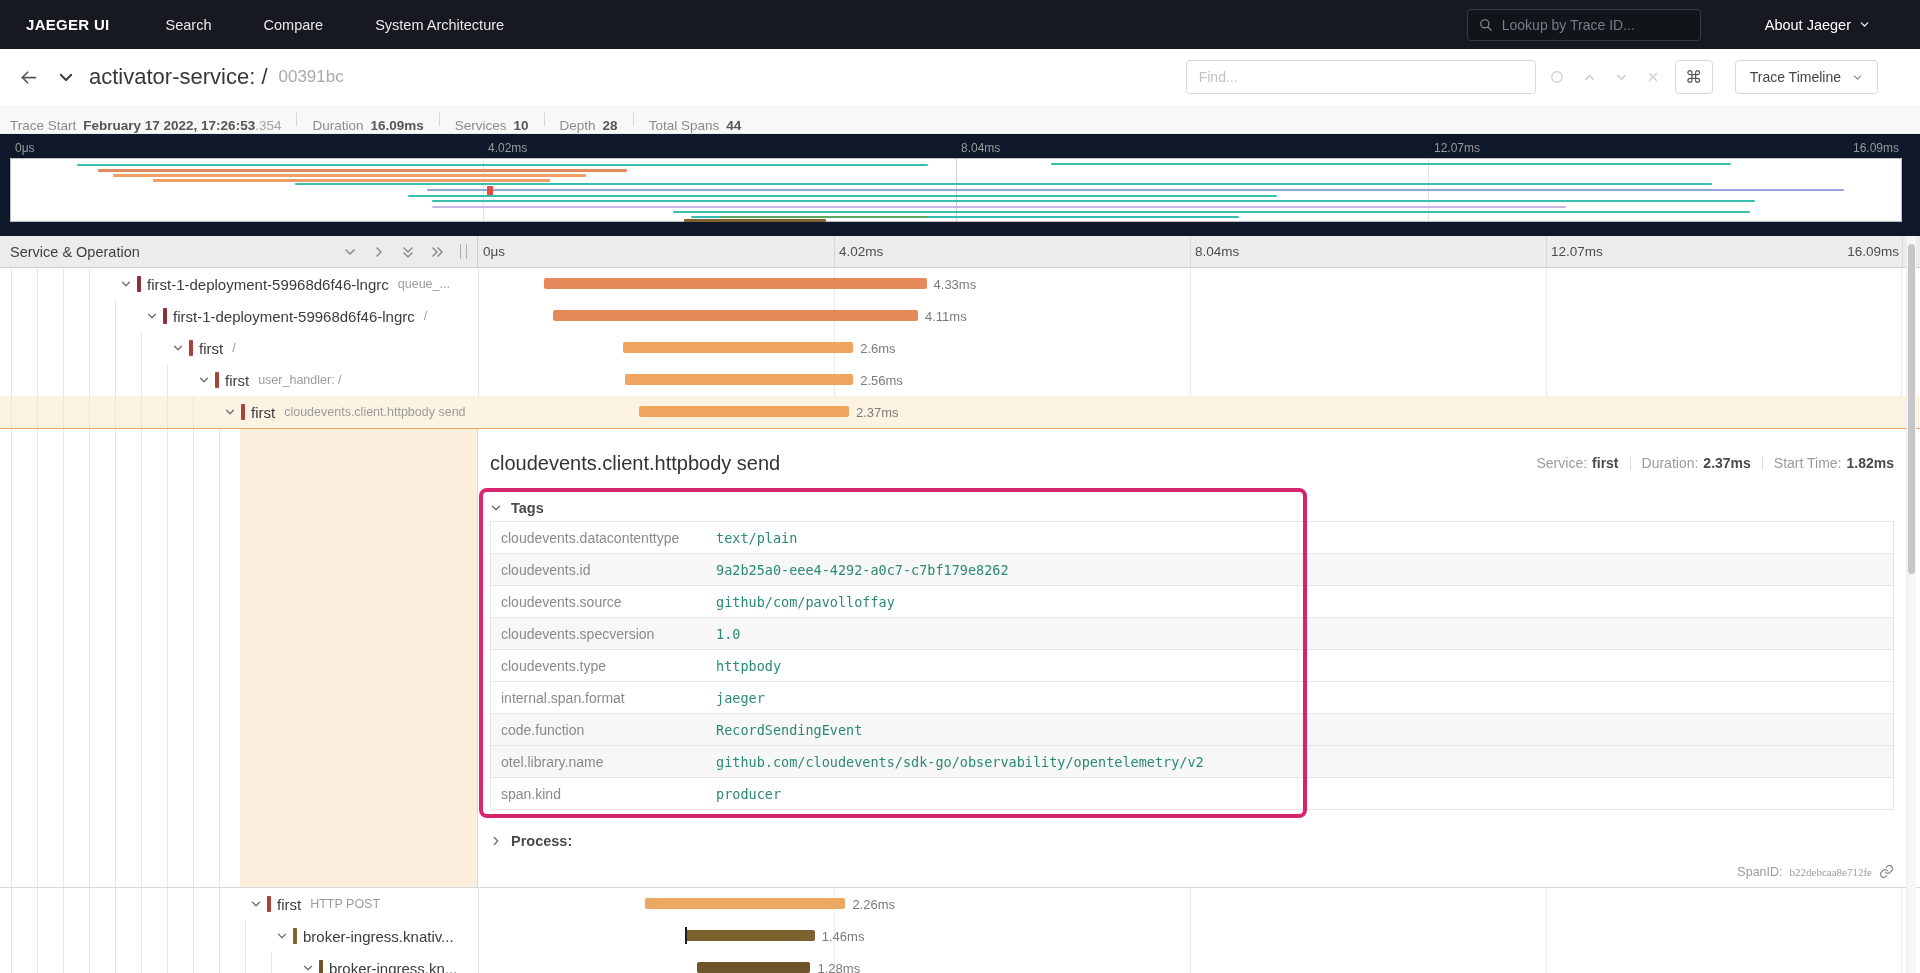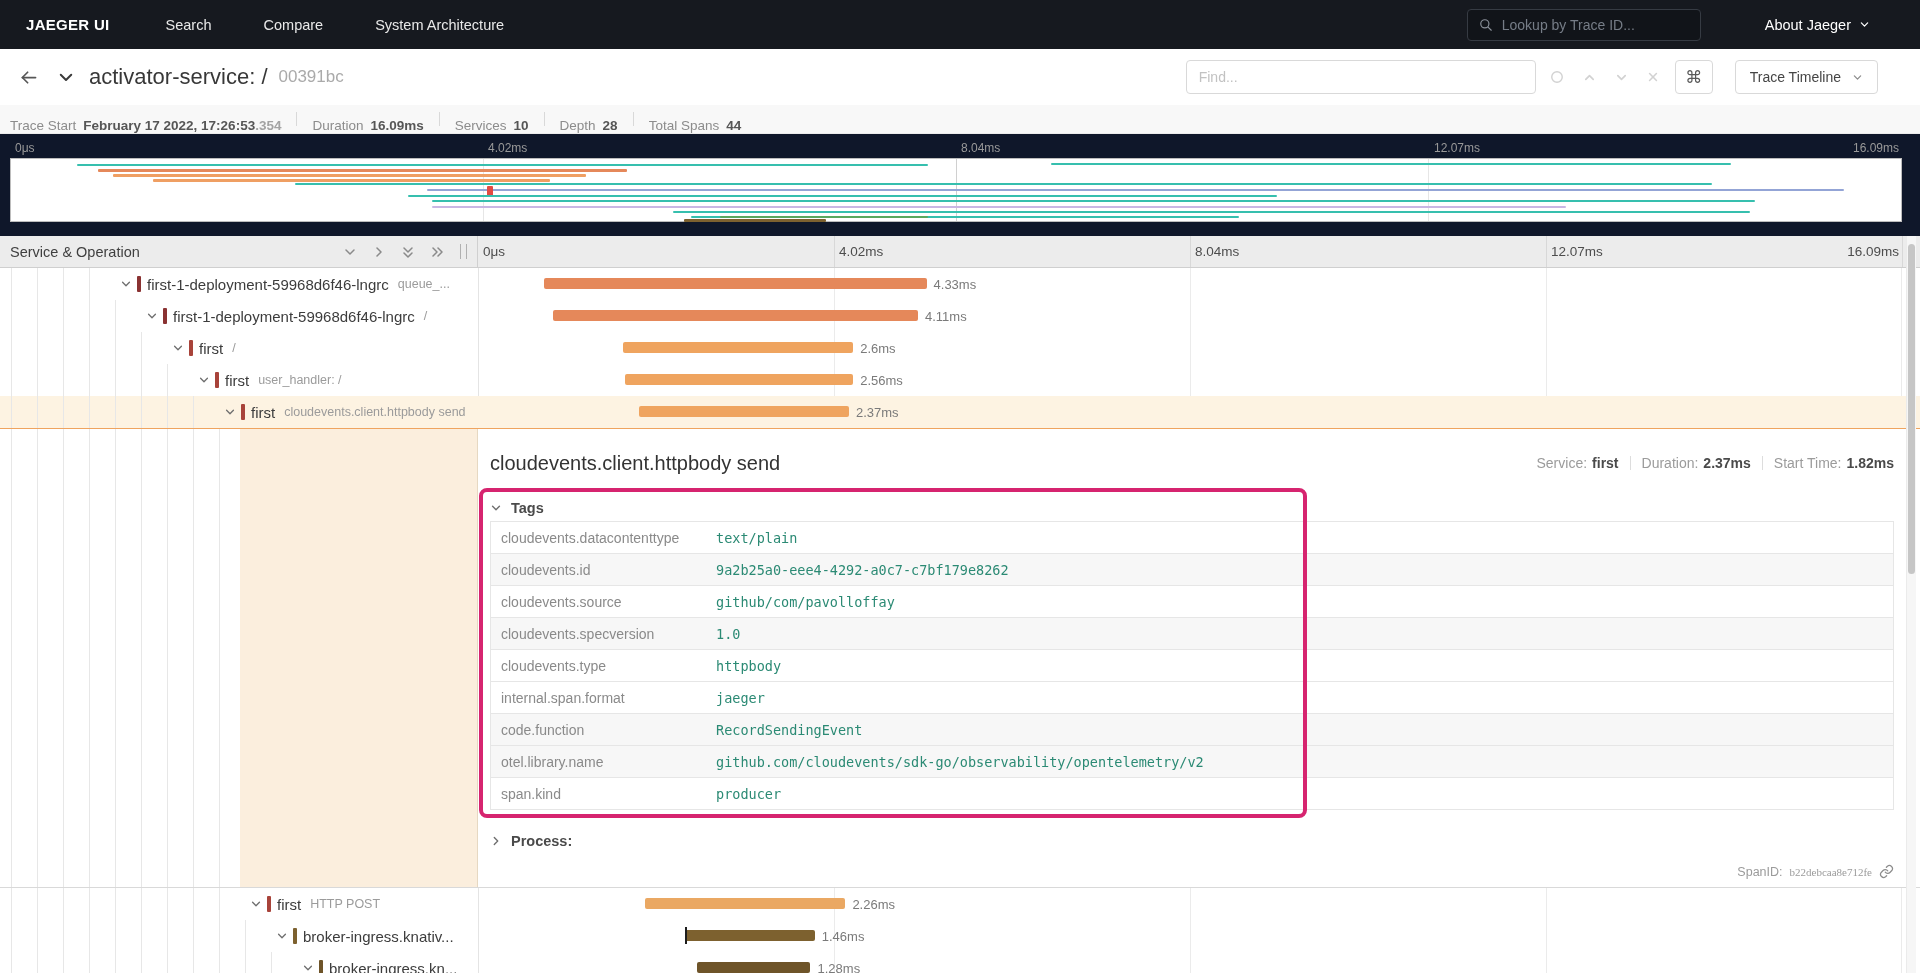--- a/index.html
+++ b/index.html
@@ -32,21 +32,21 @@
   .find-icons .ficon{display:flex;cursor:pointer}
   .kbd-btn{width:38px;height:34px;border:1px solid #d9d9d9;border-radius:4px;background:#fff;display:flex;align-items:center;justify-content:center;font-size:17px;color:#595959;cursor:pointer;margin-right:22px}
   .view-btn{height:34px;border:1px solid #d9d9d9;border-radius:4px;background:#fff;display:flex;align-items:center;gap:11px;padding:0 14px;font-size:14px;color:#454545;cursor:pointer;white-space:nowrap}
   .view-btn .vchev{color:#8c8c8c;display:flex}
 
   
   .stats-bar{height:29px;background:#f8f8f8;border-bottom:1px solid #ececec;display:flex;align-items:flex-end;padding:0 10px;font-size:13.5px;white-space:nowrap}
   .stat{display:flex;align-items:baseline}
   .sl{color:#8c8c8c;margin-right:7px}
   .sv{color:#565656;font-weight:bold}
-  .sx{color:#a3a3a3;font-weight:bold}
+  .sx{color:#a3a3a3;font-weight:normal}
   .sep{width:1px;height:14px;background:#d9d9d9;margin:0 15px;align-self:center}
 
   
   .minimap{position:relative;margin:4px 18px 0 10px}
   .mm-ticks{position:relative;height:20px}
   .tick-label{position:absolute;top:3px;font-size:12px;color:#999;padding-left:5px;white-space:nowrap}
   .tick-label.last{transform:translateX(-100%);padding:0 3px 0 0}
   .mm-canvas{position:relative;height:64px;border:1px solid #bdbdbd;background-color:#fff;
     background-image:linear-gradient(#e6e6e6,#e6e6e6),linear-gradient(#d0d0d0,#d0d0d0),linear-gradient(#e6e6e6,#e6e6e6);
     background-size:1px 100%,1px 100%,1px 100%;

